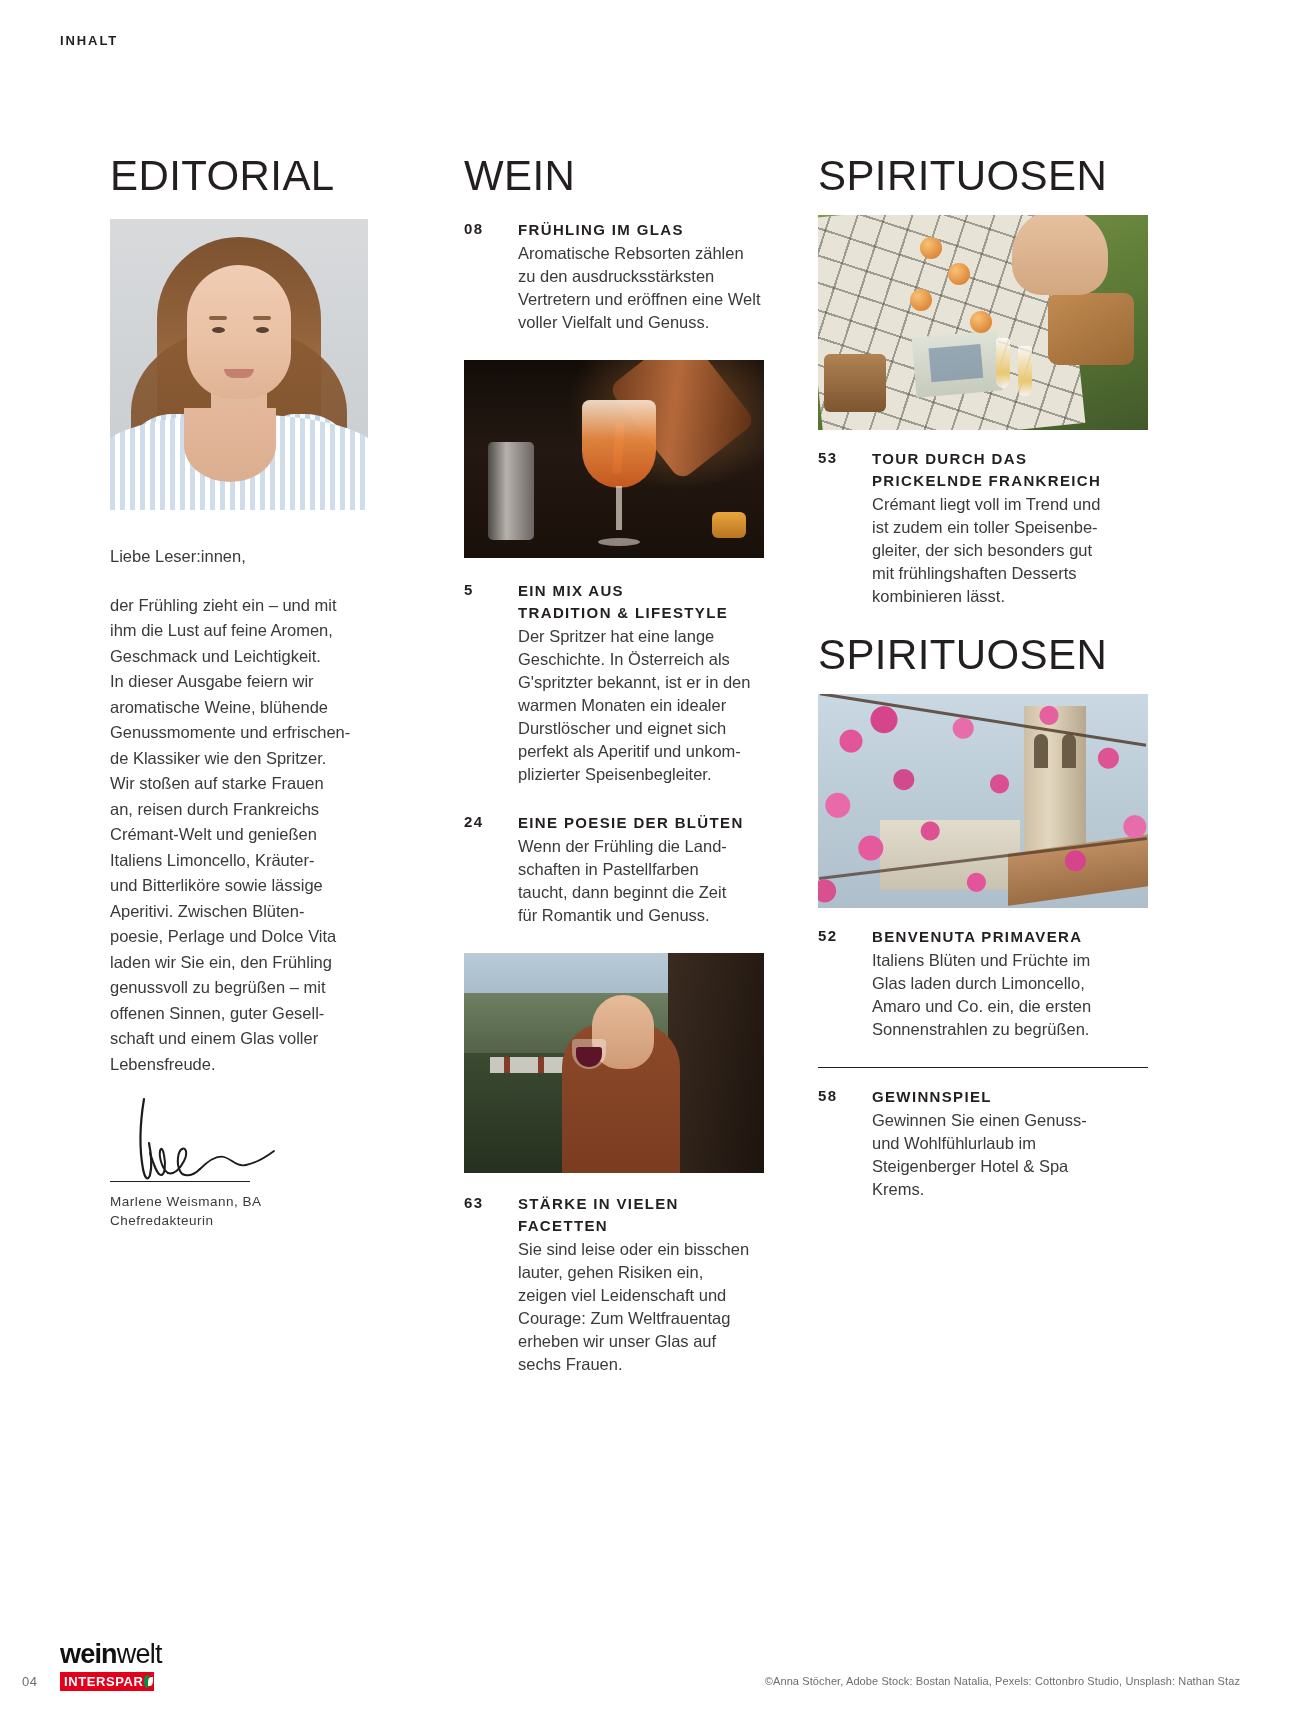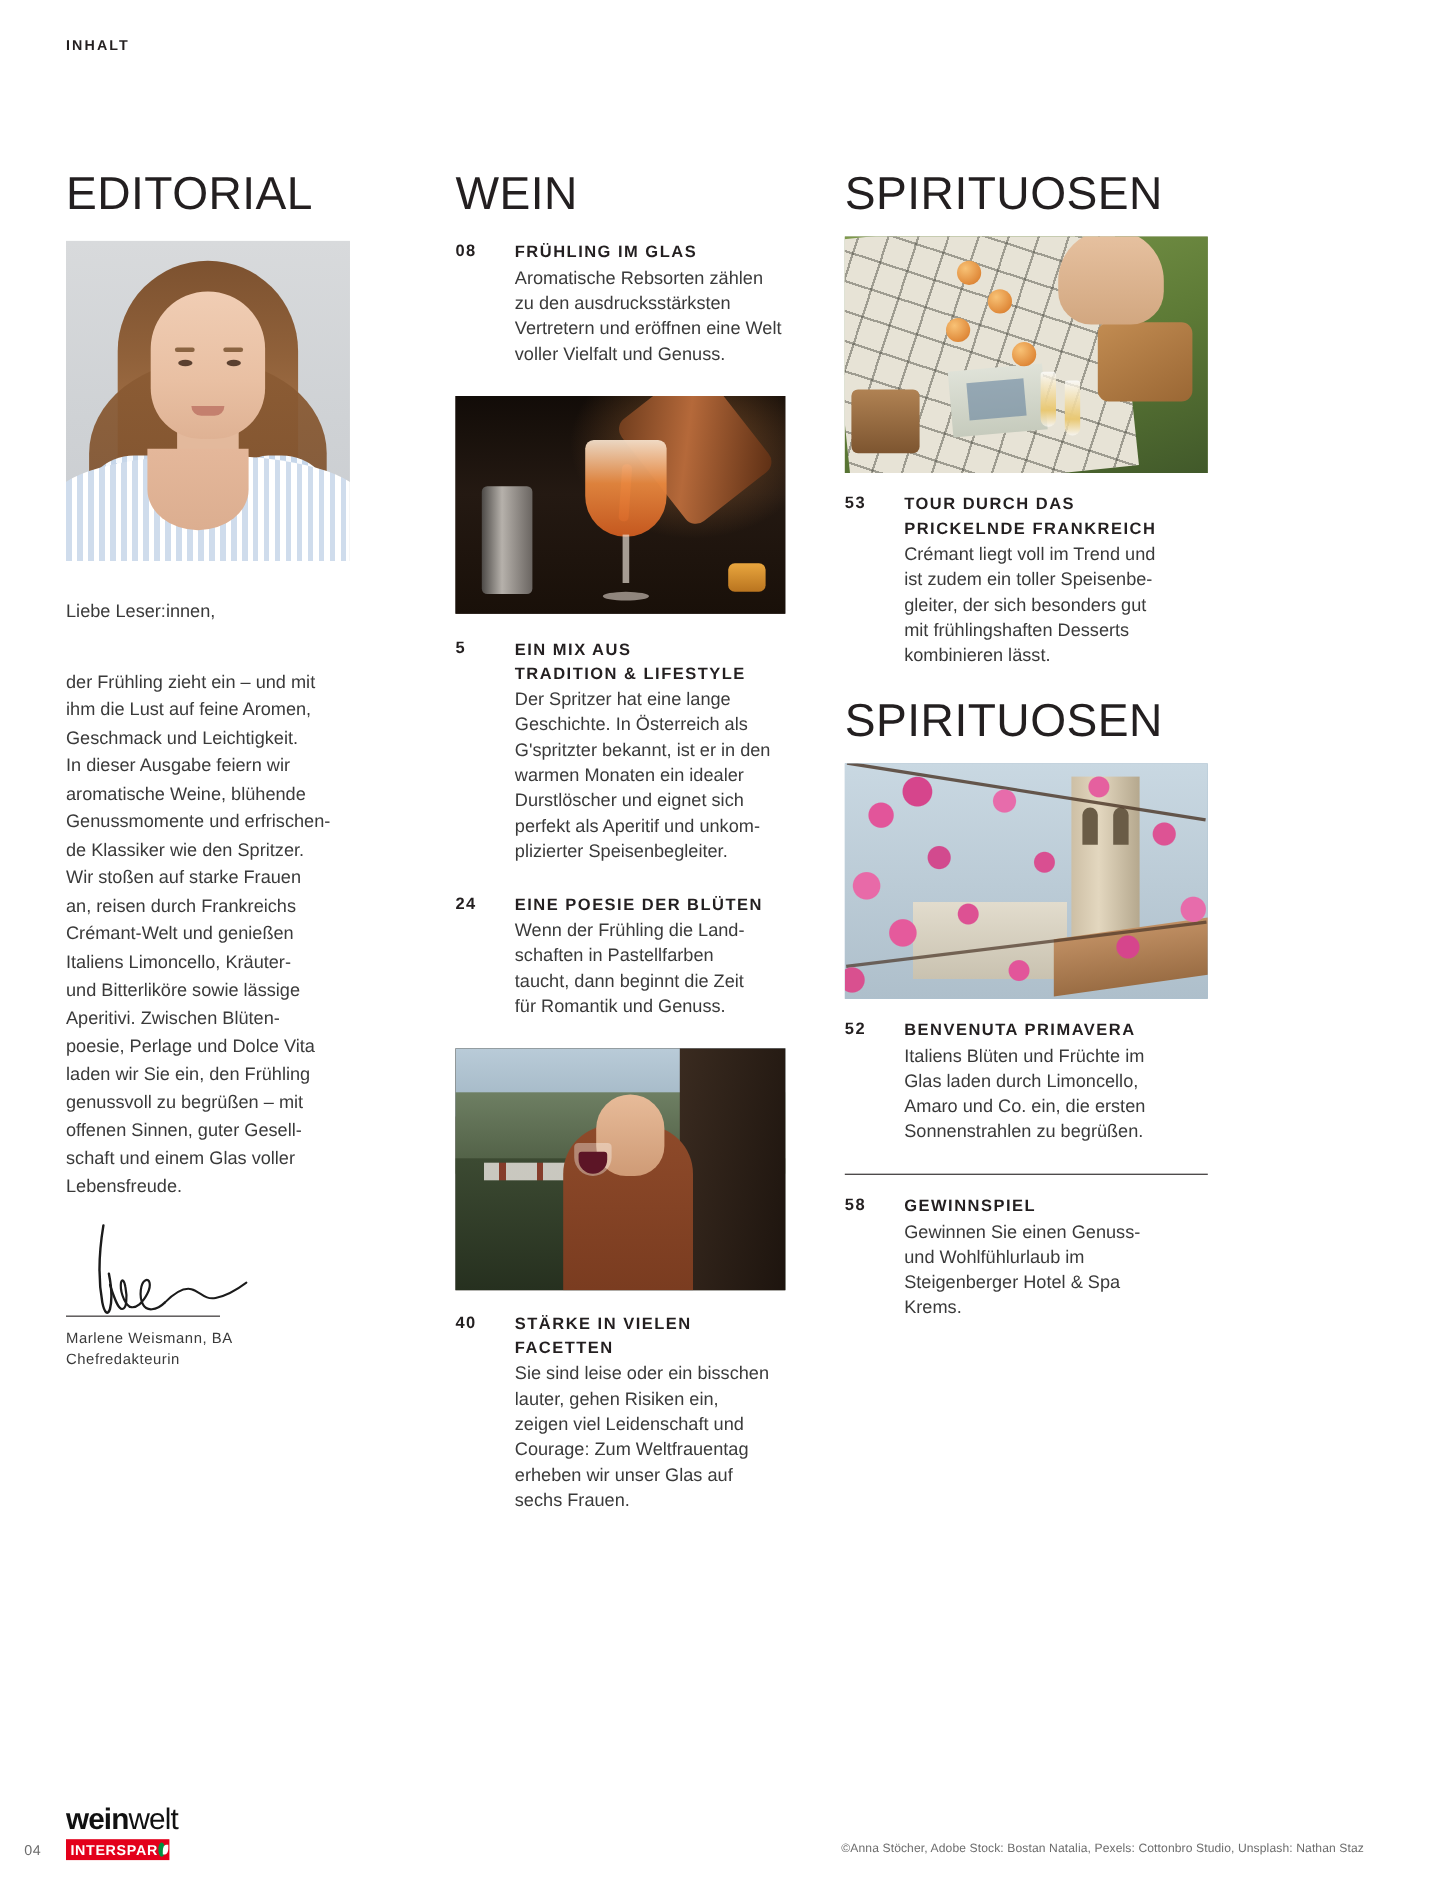--- a/index.html
+++ b/index.html
@@ -26,20 +26,21 @@
   }
 
   
   .columns {
     position: absolute;
     left: 0;
     top: 155px;
     width: 1148px;
     display: flex;
     align-items: flex-start;
+    justify-content: flex-end;
   }
   .col { position: relative; }
   .col-editorial { width: 300px; margin-left: 60px; }
   .col-wein      { width: 300px; margin-left: 54px; }
   .col-right     { width: 330px; margin-left: 54px; }
 
   .section-title {
     font-size: 42px;
     font-weight: 400;
     letter-spacing: 0.4px;
@@ -145,21 +146,21 @@
   .portrait .ruffle-l { left: 14px; border-radius: 48px 26px 0 0; }
   .portrait .ruffle-r { right: 14px; border-radius: 26px 48px 0 0; }
 
   .lede {
     margin-top: 34px;
     font-size: 16.5px;
     line-height: 25.5px;
     color: #3a3a3a;
   }
   .body-copy {
-    margin-top: 38px;
+    margin-top: 23px;
     font-size: 16.5px;
     line-height: 25.5px;
     color: #3a3a3a;
     white-space: pre-line;
   }
 
   .signature {
     margin-top: 18px;
     width: 170px;
     height: 92px;
@@ -628,21 +629,21 @@
       <div class="field"></div>
       <div class="roofs"></div>
       <div class="wall"></div>
       <div class="person-hair"></div>
       <div class="person-body"></div>
       <div class="person-head"></div>
       <div class="wineglass"></div>
     </div>
 
     <div class="toc-entry">
-      <div class="toc-num">40</div>
+      <div class="toc-num">63</div>
       <div class="toc-body">
         <div class="toc-title" style="white-space:pre-line">STÄRKE IN VIELEN
 FACETTEN</div>
         <div class="toc-desc">Sie sind leise oder ein bisschen
 lauter, gehen Risiken ein,
 zeigen viel Leidenschaft und
 Courage: Zum Weltfrauentag
 erheben wir unser Glas auf
 sechs Frauen.</div>
       </div>

